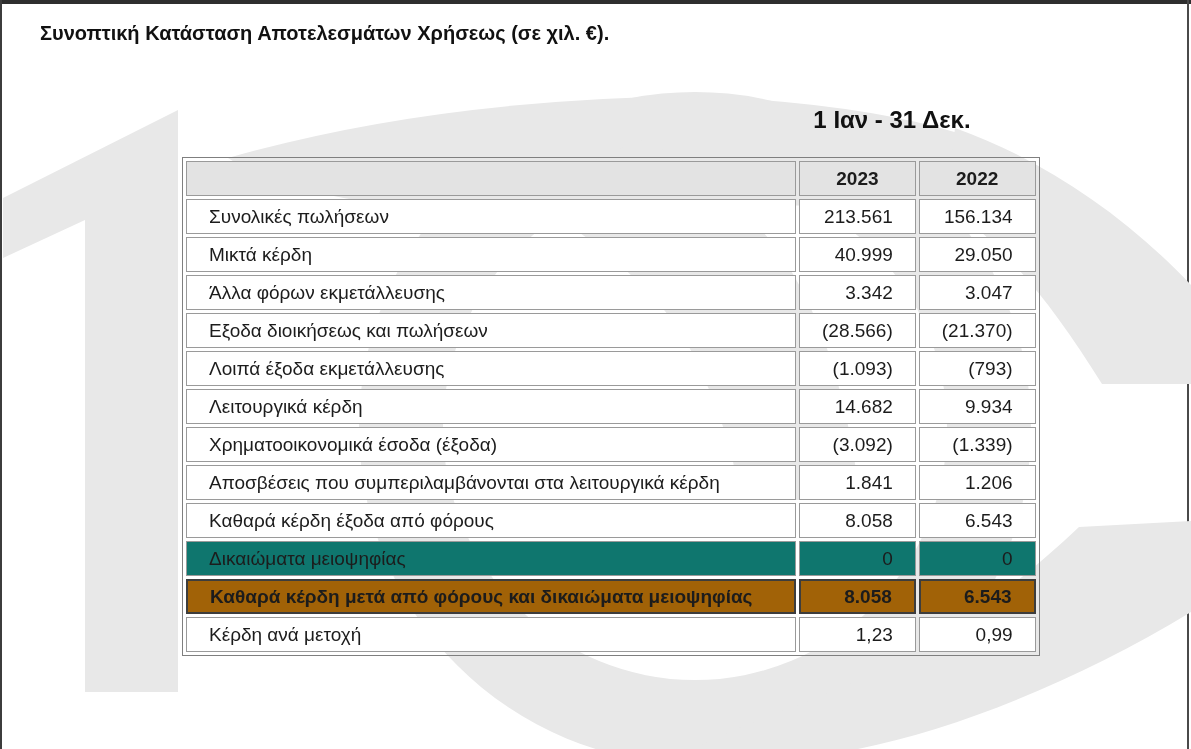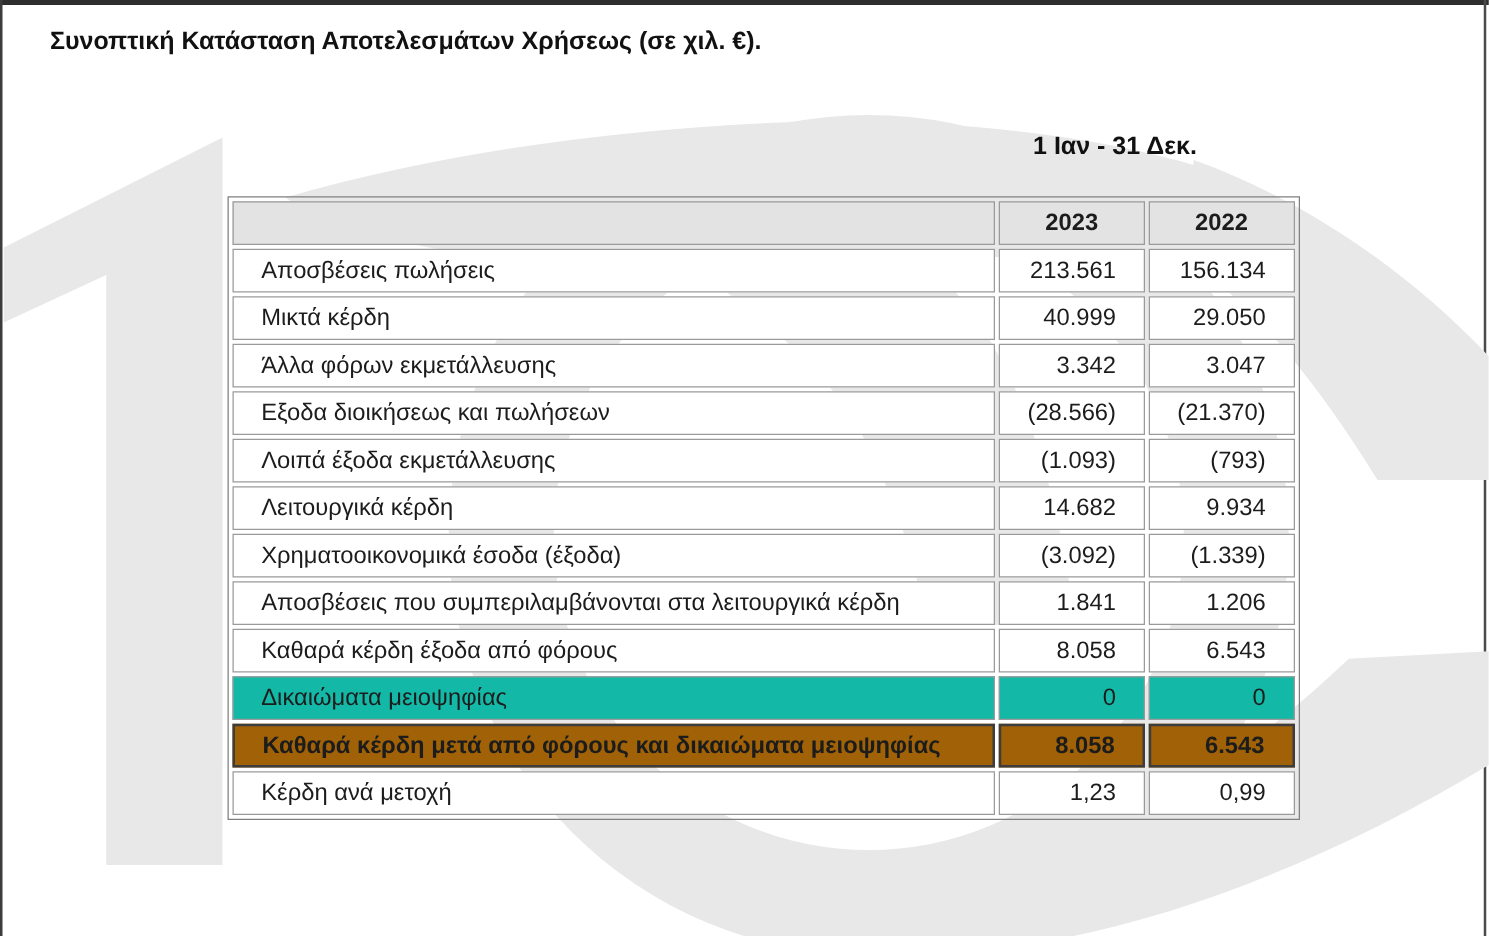--- a/index.html
+++ b/index.html
@@ -18,21 +18,21 @@
   .watermark { position:absolute; left:0; top:0; z-index:0; }
 
   
   .title {
     position:absolute; top:22px; left:0; width:1191px; box-sizing:border-box;
     padding-left:40px; text-align:left;
     font-size:20px; font-weight:bold; color:#111; z-index:2;
   }
   .period {
     position:absolute; top:106px; left:790px; width:204px; text-align:center;
-    font-size:20px; font-weight:bold; color:#111; z-index:2;
+    font-size:24px; font-weight:bold; color:#111; z-index:2;
   }
 
   
   table.fin {
     position:absolute; left:182px; top:157px; z-index:1;
     border-collapse:separate; border-spacing:3px;
     border:1px solid #7f7f7f;
     table-layout:fixed;
   }
   table.fin td {
@@ -41,21 +41,21 @@
     box-sizing:border-box;
     height:35px;
     font-size:19px;
     padding:0 22px;
     vertical-align:middle;
     white-space:nowrap; overflow:hidden;
   }
   td.lbl { text-align:left; padding-left:5px; }
   td.num { text-align:right; }
   tr.hdr td { background:#e3e3e3; font-weight:bold; text-align:center; }
-  tr.shaded td { background:#14b8a6;margin-top:32px; }
+  tr.shaded td { background:#0f766e;margin-top:32px; }
   tr.total td { background:#a16207; font-weight:bold; border:2px solid #3d3d3d; }
 </style>
 </head>
 <body>
 
 <div class="edge-top"></div>
 <div class="edge-left"></div>
 <div class="edge-right"></div>
 
 <svg class="watermark" width="1191" height="749" viewBox="0 0 1191 749">
@@ -79,21 +79,21 @@
       <col style="width:98px">
       <col style="width:99px">
   </colgroup>
   <tbody>
       <tr class="hdr">
     <td class="lbl"></td>
     <td>2023</td>
     <td>2022</td>
   </tr>
   <tr>
-    <td class="lbl">Αποσβέσεις πωλήσεις</td>
+    <td class="lbl">Συνολικές πωλήσεων</td>
     <td class="num">213.561</td>
     <td class="num">156.134</td>
   </tr>
   <tr>
     <td class="lbl">Μικτά κέρδη</td>
     <td class="num">40.999</td>
     <td class="num">29.050</td>
   </tr>
   <tr>
     <td class="lbl">Άλλα φόρων εκμετάλλευσης</td>

